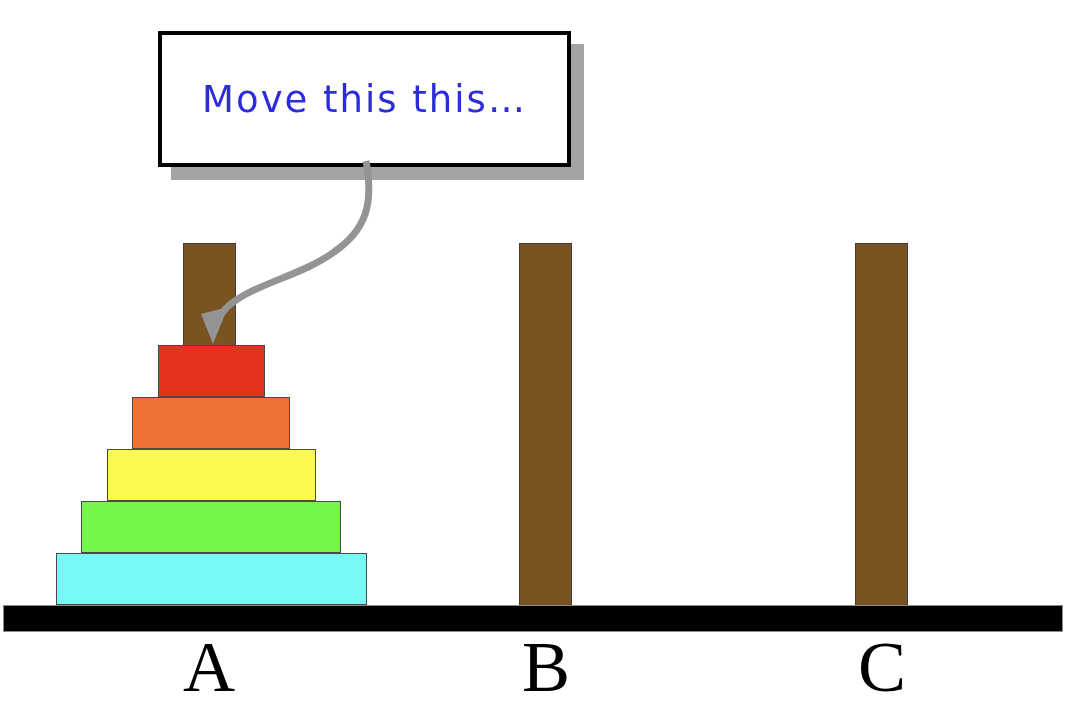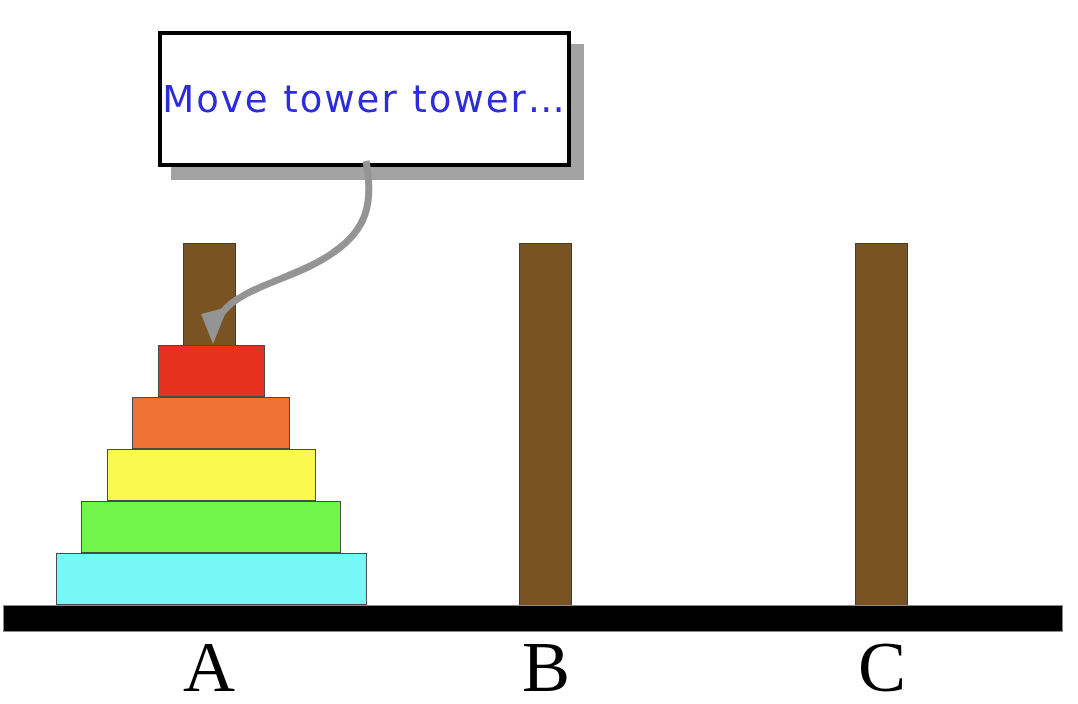--- a/index.html
+++ b/index.html
@@ -102,21 +102,21 @@
       <div class="disk" style="width: 309px; left: 55.5px; top: 553px; background: rgb(119, 248, 247);"></div>
     </div>
 
   <div class="base-bar"></div>
 
   <div class="peg-label label-a">A</div>
   <div class="peg-label label-b">B</div>
   <div class="peg-label label-c">C</div>
 
   <div class="callout">
-    <span class="callout-text">Move tower tower…</span>
+    <span class="callout-text">Move this this…</span>
   </div>
 
   <svg class="arrow-svg" viewBox="0 0 1078 704" xmlns="http://www.w3.org/2000/svg">
     <path id="arrow-path" d="M 366 161 C 374 204, 366 230, 334 252 C 299 278, 242 286, 222 313" fill="none" stroke="#949494" stroke-width="7" stroke-linecap="butt"></path>
     <polygon id="arrow-head" points="201,314 228,307 213,344" fill="#949494"></polygon>
   </svg>
 
 </div>
 
 </body></html>

